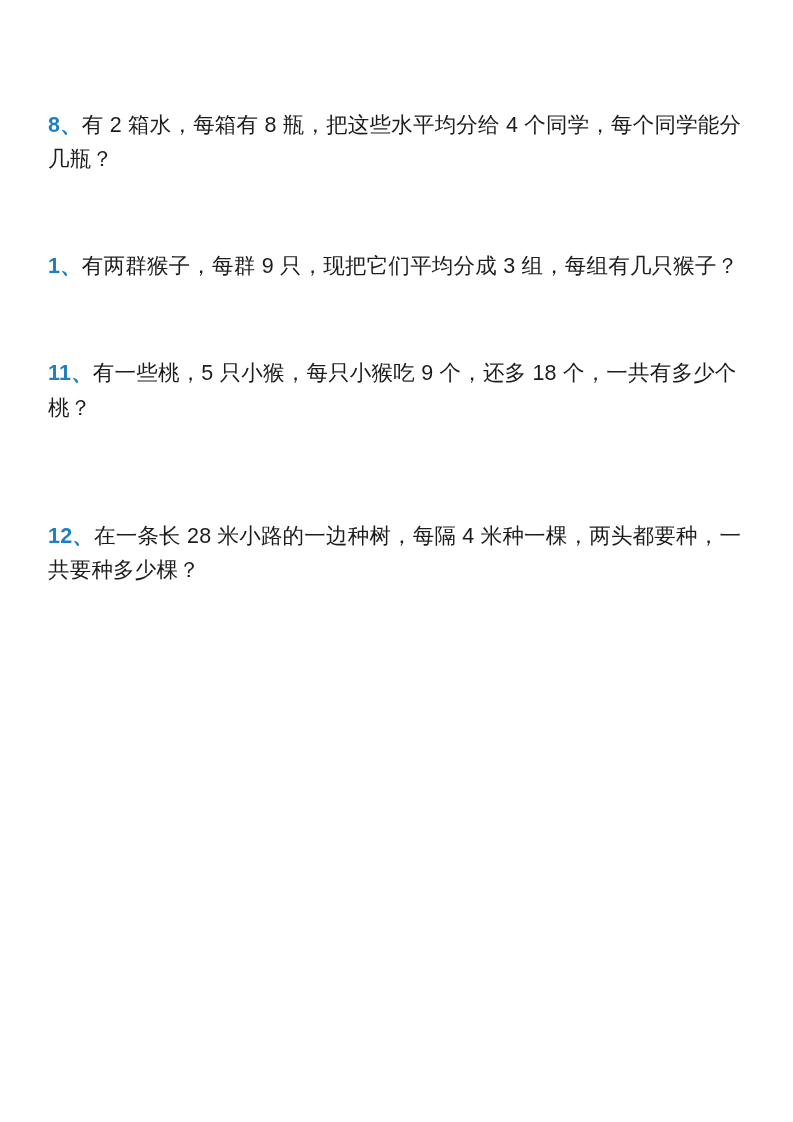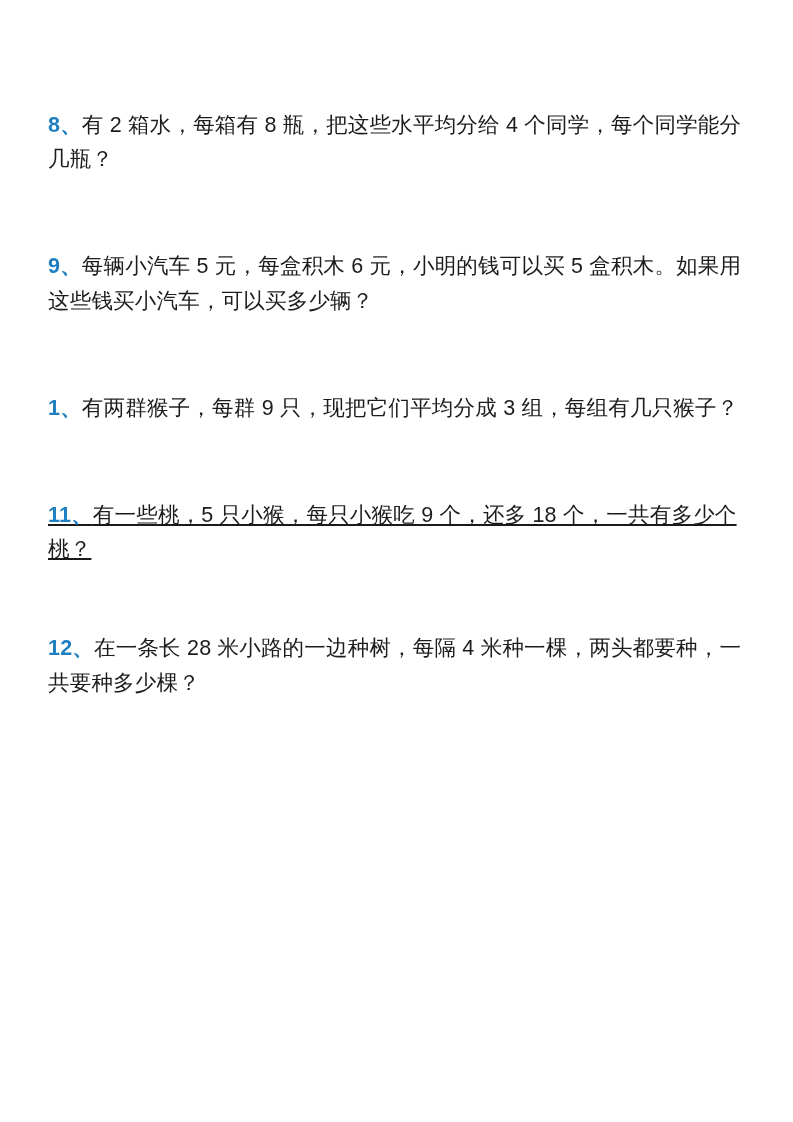--- a/index.html
+++ b/index.html
@@ -39,35 +39,32 @@
     text-align: left;
     color: #1c1c1c;
     word-break: break-all;
   }
   .q-num {
     color: #1f7fc0;
     font-weight: 600;
   }
   
   .gap-lg { margin-bottom: 72px; }
-  .gap-md { margin-bottom: 64px; text-decoration: underline; }
+  .gap-md { margin-bottom: 93px; }
 </style>
 </head>
 <body>
 
 <div class="page">
   <div class="problem-list">
 
     <div class="problem gap-lg">
       <p class="problem-text"><span class="q-num">8、</span><span>有 2 箱水，每箱有 8 瓶，把这些水平均分给 4 个同学，每个同学能分几瓶？</span></p>
     </div>
 
-    <div class="problem gap-lg">
-      <p class="problem-text"><span class="q-num">9、</span><span>每辆小汽车 5 元，每盒积木 6 元，小明的钱可以买 5 盒积木。如果用这些钱买小汽车，可以买多少辆？</span></p>
-    </div>
 
     <div class="problem gap-lg">
       <p class="problem-text"><span class="q-num">1、</span><span>有两群猴子，每群 9 只，现把它们平均分成 3 组，每组有几只猴子？</span></p>
     </div>
 
     <div class="problem gap-md">
       <p class="problem-text"><span class="q-num">11、</span><span>有一些桃，5 只小猴，每只小猴吃 9 个，还多 18 个，一共有多少个桃？</span></p>
     </div>
 
     <div class="problem">

